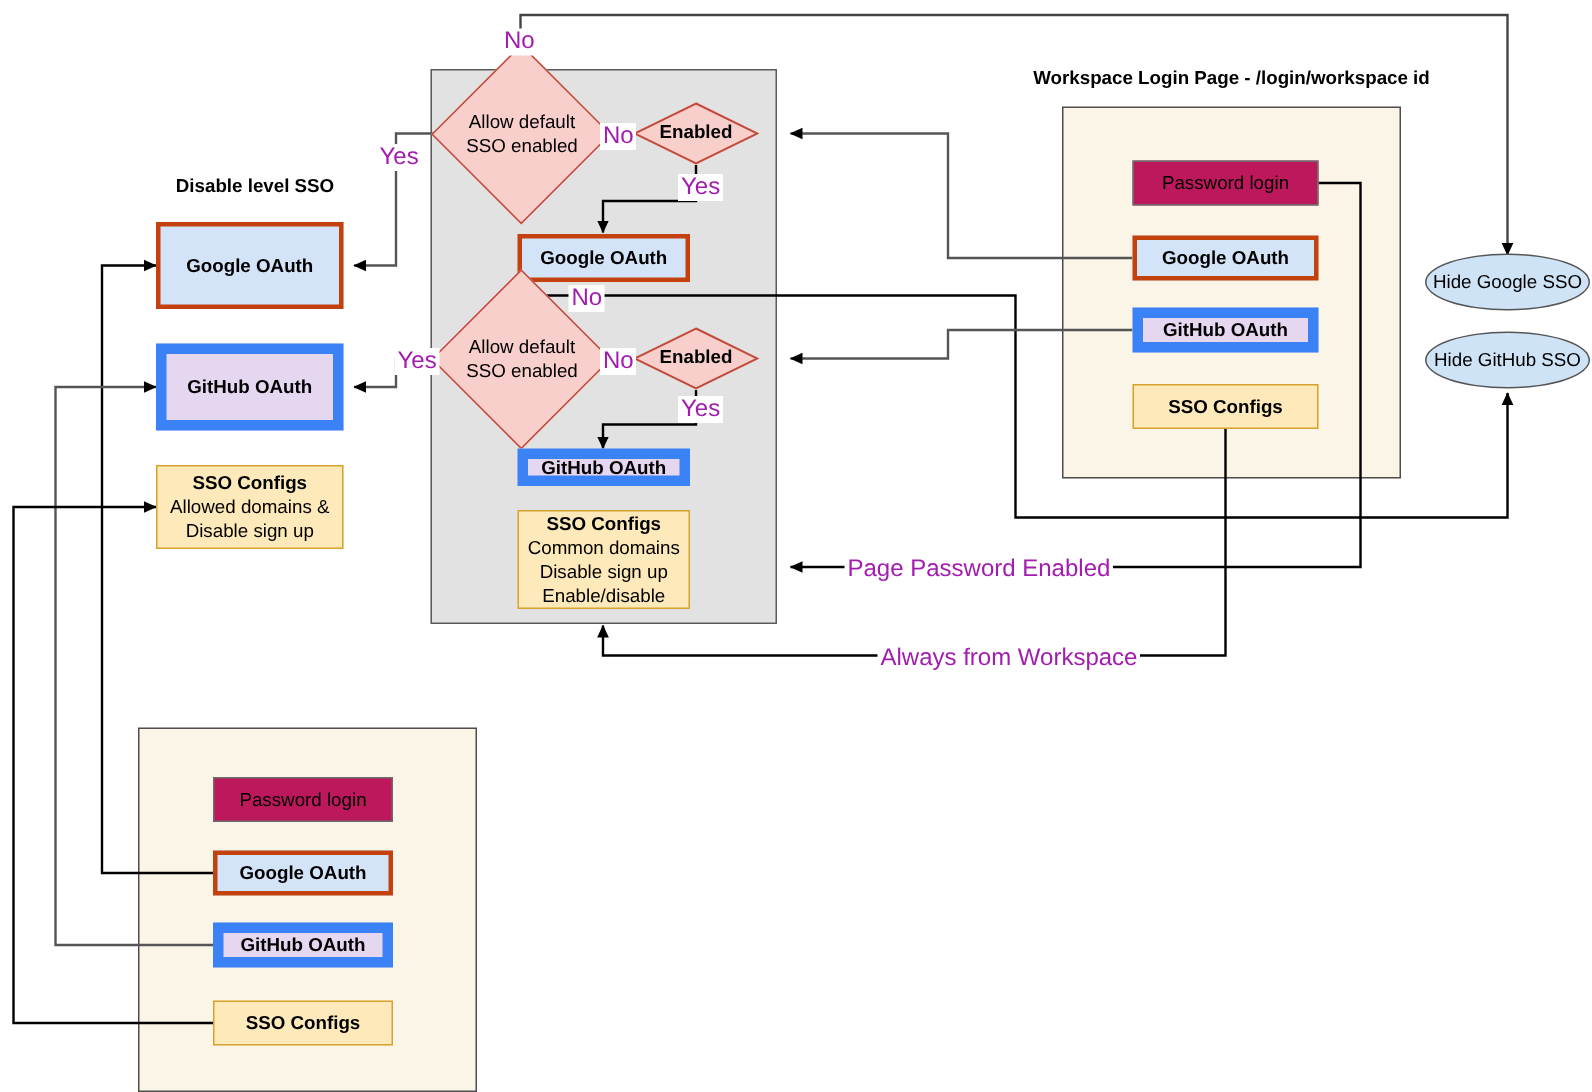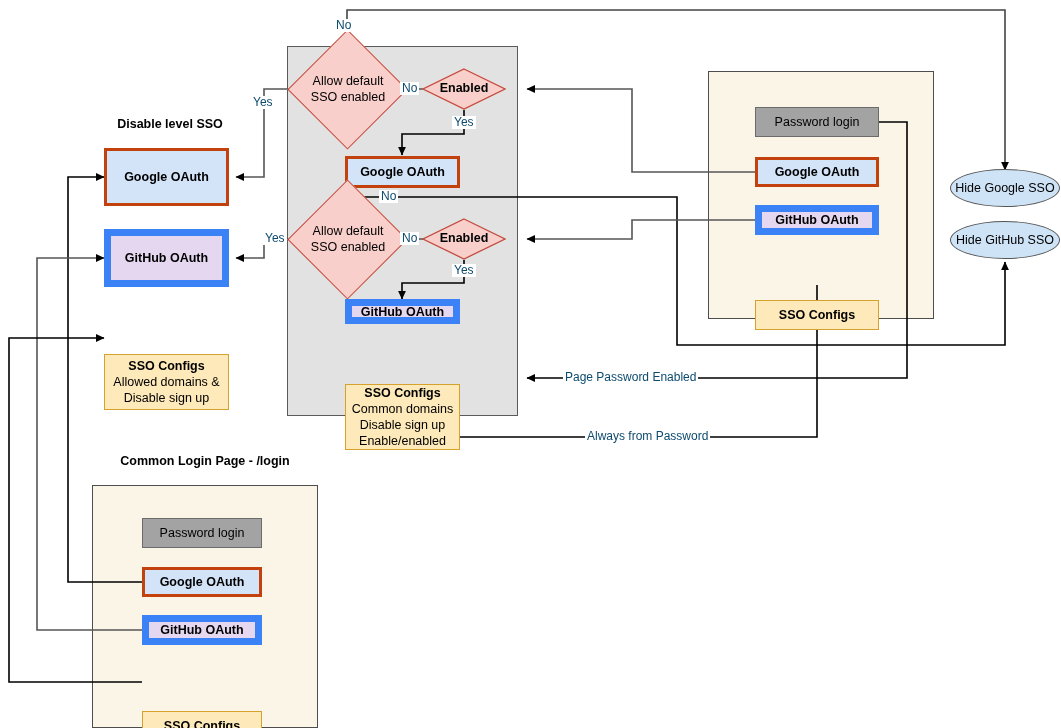--- a/index.html
+++ b/index.html
@@ -11,34 +11,34 @@
 
   .container-box{position:absolute;box-sizing:border-box;}
   .ws-container{background:#e2e2e2;border:1px solid #5a5a5a;}
   .login-container{background:#faf5e6;border:1px solid #4d4d4d;}
 
   .node{position:absolute;box-sizing:border-box;display:flex;align-items:center;justify-content:center;
         text-align:center;font-size:12.5px;line-height:1.28;color:#000;}
   .node.bold{font-weight:bold;}
   .n-blue{background:#d3e3f8;border:3px solid #c2410c;}
   .n-purple{background:#e5d7f0;border:7px solid #3b82f6;}
-  .n-yellow{background:#fde9b9;border:1px solid #d6a22e;margin-top:44px;}
-  .n-grey{background:#a3a3a3;border:1px solid #6b6b6b;}
+  .n-yellow{background:#fde9b9;border:1px solid #d6a22e;}
+  .n-grey{background:#be185d;border:1px solid #6b6b6b;}
 
   .diamond{position:absolute;}
   .diamond .dshape{position:absolute;left:0;top:0;width:100%;height:100%;
       background:#f8cfca;border:1px solid #c24a3c;transform:rotate(45deg);box-sizing:border-box;}
   .diamond .dlabel{position:absolute;left:0;top:0;width:100%;height:100%;display:flex;
       align-items:center;justify-content:center;text-align:center;font-size:12.5px;line-height:1.25;color:#000;}
   .diamond .dlabel b{font-weight:normal;}
 
   .ellipse{position:absolute;box-sizing:border-box;display:flex;align-items:center;justify-content:center;
       background:#cfe3f7;border:1px solid #555;border-radius:50%;font-size:12.5px;color:#000;white-space:nowrap;}
 
-  .edge-label{position:absolute;background:#ffffff;font-size:12px;color:#0c4a6e;padding:0 2px;
+  .edge-label{position:absolute;background:#ffffff;font-size:16px;color:#a21caf;padding:0 2px;
       white-space:nowrap;line-height:1.1;}
 </style>
 </head>
 <body>
 
 <div id="canvas">
 
   <div class="container-box ws-container" style="left:287px;top:46px;width:231px;height:370px;"></div>
 
   <div class="container-box login-container" style="left:708px;top:71px;width:226px;height:248px;"></div>
@@ -82,21 +82,21 @@
 
       <path d="M142,582 L68,582 L68,177 L104,177" stroke="#000" marker-end="url(#ah)"></path>
 
       <path d="M142,630 L37,630 L37,258 L104,258" stroke="#555" marker-end="url(#ah)"></path>
 
       <path d="M142,682 L9,682 L9,338 L104,338" stroke="#000" marker-end="url(#ah)"></path>
     </g>
   </svg>
 
   <div class="grp-title" style="left:75px;top:117px;width:190px;">Disable level SSO</div>
-  <div class="grp-title" style="left:92px;top:454px;width:226px;">Common Login Page - /login</div>
+  <div class="grp-title" style="left:658px;top:45px;width:326px;">Workspace Login Page - /login/workspace id</div>
 
   <div class="diamond" style="left:305px;top:47px;width:85px;height:85px;">
     <div class="dshape"></div>
     <div class="dlabel" style="width:126px;left:-20px;">
       <span><b>Allow default</b><br>
       <span>SSO enabled</span></span>
     </div>
   </div>
 
   <div class="diamond" style="left:443px;top:68px;width:42px;height:42px;">
@@ -125,21 +125,21 @@
     <div class="dlabel" style="width:84px;left:-21px;font-weight:bold;">Enabled</div>
   </div>
 
   <div class="node bold n-purple" style="left:345px;top:299px;width:115px;height:25px;">GitHub OAuth</div>
 
   <div class="node n-yellow" style="left:345px;top:340px;width:115px;height:66px;">
     <div>
       <b>SSO Configs</b><br>
       <span>Common domains</span><br>
       <span>Disable sign up</span><br>
-      <span>Enable/enabled</span>
+      <span>Enable/disable</span>
     </div>
   </div>
 
   <div class="node bold n-blue" style="left:104px;top:148px;width:125px;height:58px;">Google OAuth</div>
   <div class="node bold n-purple" style="left:104px;top:229px;width:125px;height:58px;">GitHub OAuth</div>
   <div class="node n-yellow" style="left:104px;top:310px;width:125px;height:56px;">
     <div>
       <b>SSO Configs</b><br>
       <span>Allowed domains &amp;</span><br>
       <span>Disable sign up</span>
@@ -161,15 +161,15 @@
 
   <div class="edge-label" style="left:334px;top:19px;">No</div>
   <div class="edge-label" style="left:400px;top:82px;">No</div>
   <div class="edge-label" style="left:452px;top:116px;">Yes</div>
   <div class="edge-label" style="left:251px;top:96px;">Yes</div>
   <div class="edge-label" style="left:379px;top:190px;">No</div>
   <div class="edge-label" style="left:400px;top:232px;">No</div>
   <div class="edge-label" style="left:452px;top:264px;">Yes</div>
   <div class="edge-label" style="left:263px;top:232px;">Yes</div>
   <div class="edge-label" style="left:563px;top:371px;">Page Password Enabled</div>
-  <div class="edge-label" style="left:585px;top:430px;">Always from Password</div>
+  <div class="edge-label" style="left:585px;top:430px;">Always from Workspace</div>
 
 </div>
 
 </body></html>

